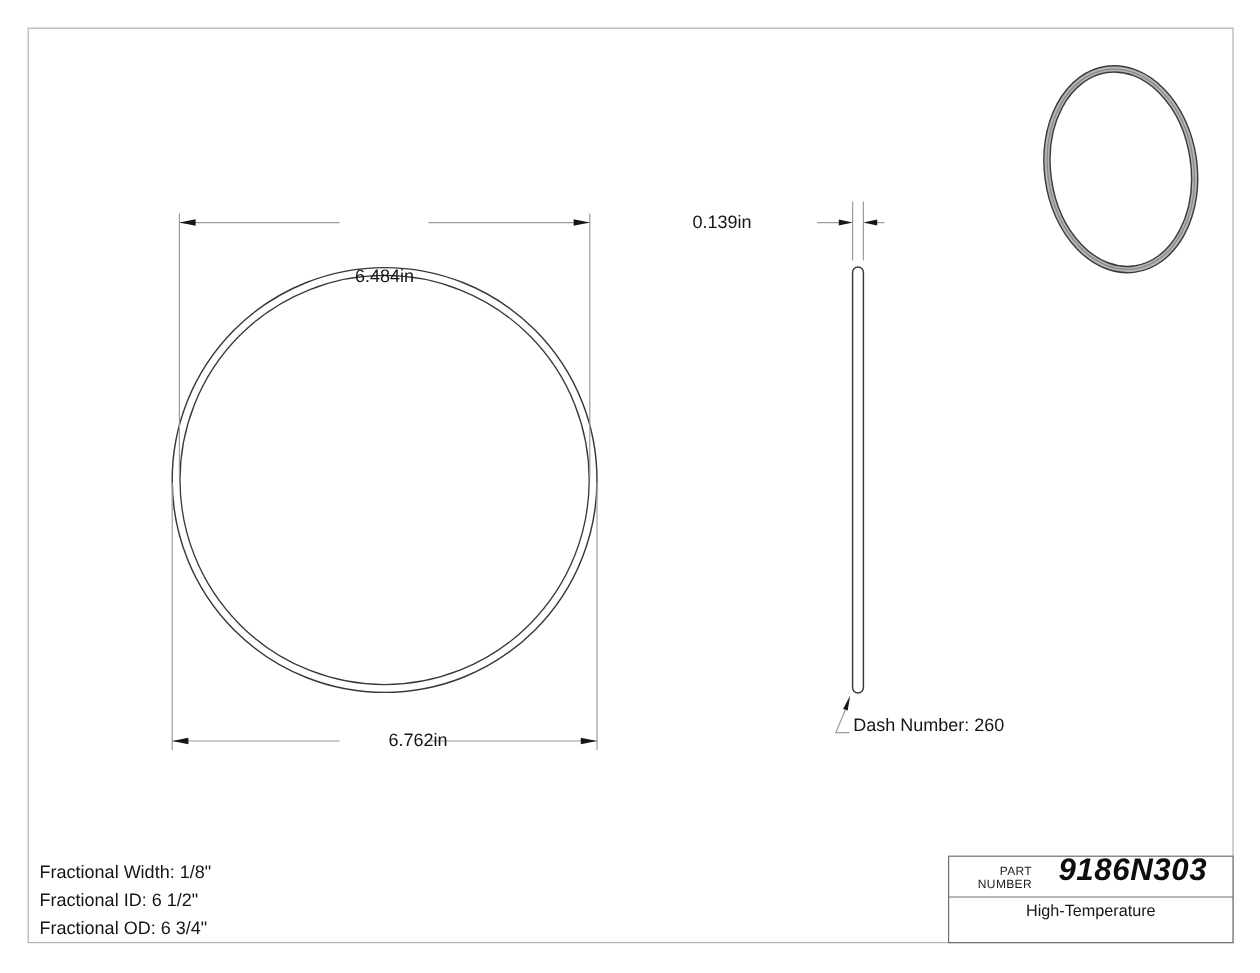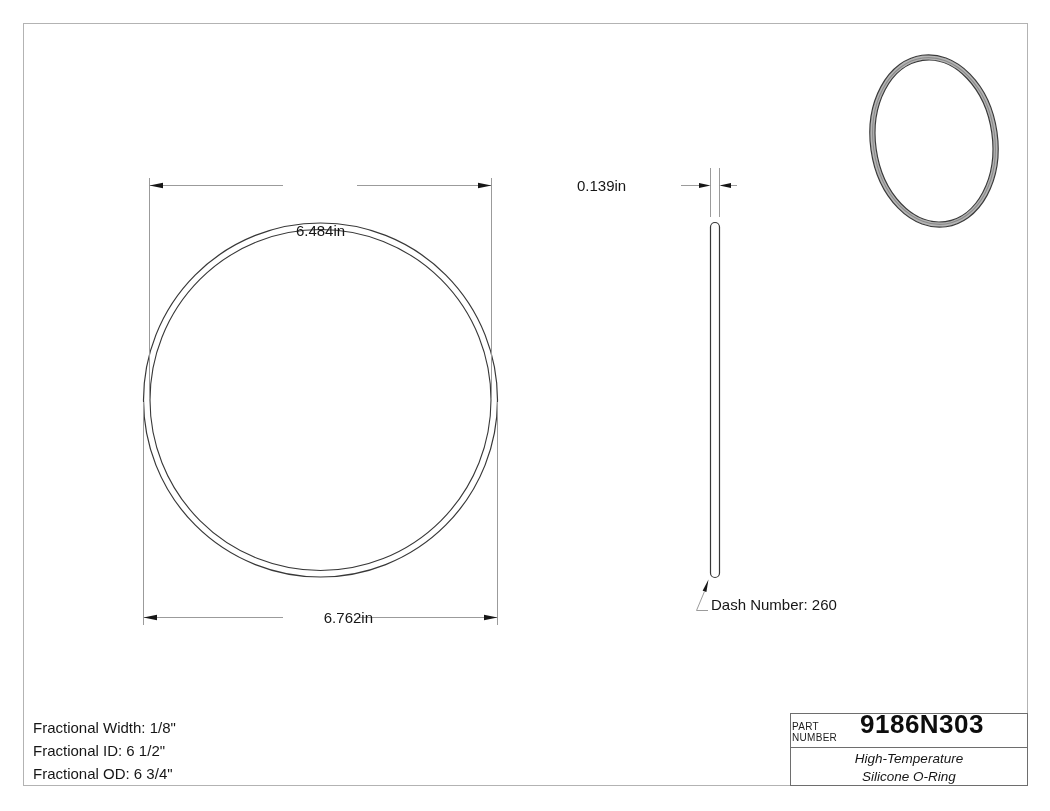--- a/index.html
+++ b/index.html
@@ -18,30 +18,32 @@
     font-size: 15px;
     line-height: 18px;
     white-space: nowrap;
   }
   .t-center { text-align: center; }
   .t-right  { text-align: left; }
   #spec-block { line-height: 23px; }
   #part-label {
     font-size: 10px;
     line-height: 11px;
-    text-align: left;
+    text-align: right;
     letter-spacing: 0.3px;
     color: #1c1c1c;
     padding-top: 5px;
   }
   #part-number {
     font-size: 26px;
     font-weight: bold;
+    text-align: center;
     letter-spacing: 0.5px;
     color: #0d0d0d;
+    font-style: italic;
   }
   #part-description {
     font-size: 13.5px;
     line-height: 18px;
     text-align: center;
     color: #161616;
   }
 </style>
 </head>
 <body>
@@ -118,18 +120,17 @@
     <div>Fractional OD: 6 3/4"</div>
   </div>
 
   <div class="t" id="part-label" style="left:792px; top:716px; width:68px;">
     <div>PART</div>
     <div>NUMBER</div>
   </div>
 
   <div class="t" id="part-number" style="left:860px; top:715px; width:168px;">9186N303</div>
 
-  <div class="t" id="part-description" style="left:791px; top:750px; width:236px;font-style:italic;">
+  <div class="t" id="part-description" style="left:791px; top:750px; width:236px;">
     <div>High-Temperature</div>
-    <div>Silicone O-Ring</div>
   </div>
 
 </div>
 
 </body></html>

